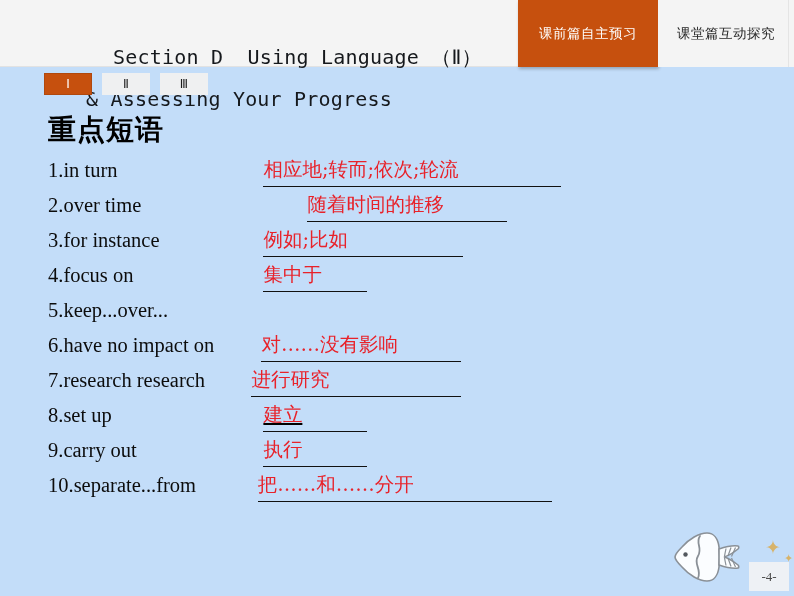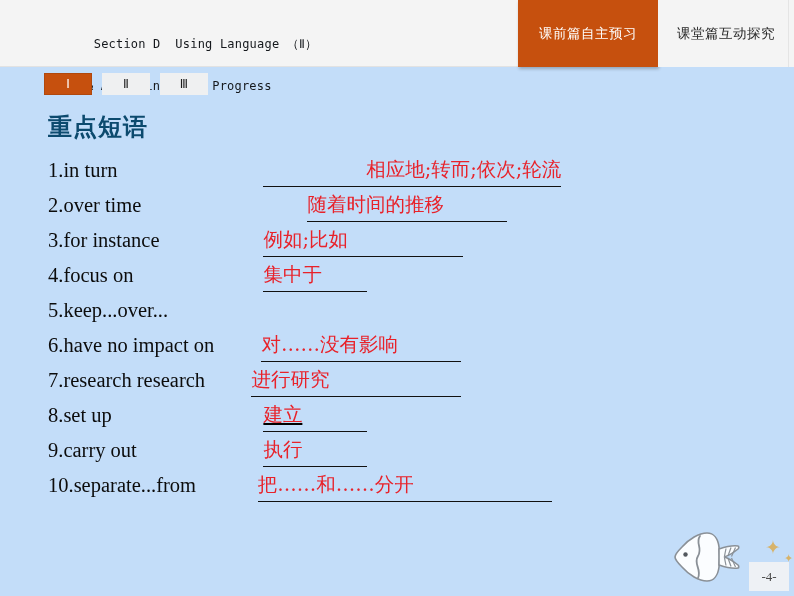--- a/index.html
+++ b/index.html
@@ -22,23 +22,23 @@
     left: 0; top: 0;
     width: 794px;
     height: 67px;
     background: #f4f4f4;
     border-bottom: 1px solid #e2e2e2;
     box-sizing: border-box;
   }
   #header-title {
     position: absolute;
     left: 64px;
-    top: 13px;
+    top: 26px;
     font-family: "DejaVu Sans Mono", "Liberation Mono", monospace;
-    font-size: 12px;
+    font-size: 20px;
     line-height: 21px;
     color: #15181c;
     letter-spacing: 0.2px;
     white-space: pre;
   }
   #header-title .line2 {
     display: block;
     padding-left: 22px;
   }
 
@@ -108,22 +108,22 @@
     border: 1px solid #eff0f1;
   }
 
   
   #section-heading {
     position: absolute;
     left: 48px;
     top: 111px;
     font-family: "DejaVu Sans", "Liberation Sans", sans-serif;
     font-weight: bold;
-    font-size: 24px;
-    color: #0c4a6e;
+    font-size: 28px;
+    color: #000000;
     letter-spacing: 1px;
   }
 
   
   #phrase-list {
     position: absolute;
     left: 48px;
     top: 157px;
     width: 540px;
   }
@@ -222,21 +222,21 @@
     <span>Ⅲ</span>
   </div>
 </div>
 
 <div id="section-heading">重点短语</div>
 
 <div id="phrase-list">
     <div class="phrase-row">
       <span class="ph-en">1.</span>
       <span class="ph-en" style="width: 200px;">in turn</span>
-      <span class="ph-ans-wrap" style="width: 298px; text-align: right;"><span class="ph-ans">相应地;转而;依次;轮流</span></span>
+      <span class="ph-ans-wrap" style="width: 298px;"><span class="ph-ans">相应地;转而;依次;轮流</span></span>
     </div>
     <div class="phrase-row">
       <span class="ph-en">2.</span>
       <span class="ph-en" style="width: 200px;">over time</span>
       <span class="ph-ans-wrap" style="width: 200px; margin-left: 44px;"><span class="ph-ans">随着时间的推移</span></span>
     </div>
     <div class="phrase-row">
       <span class="ph-en">3.</span>
       <span class="ph-en" style="width: 200px;">for instance</span>
       <span class="ph-ans-wrap" style="width: 200px;"><span class="ph-ans">例如;比如</span></span>

